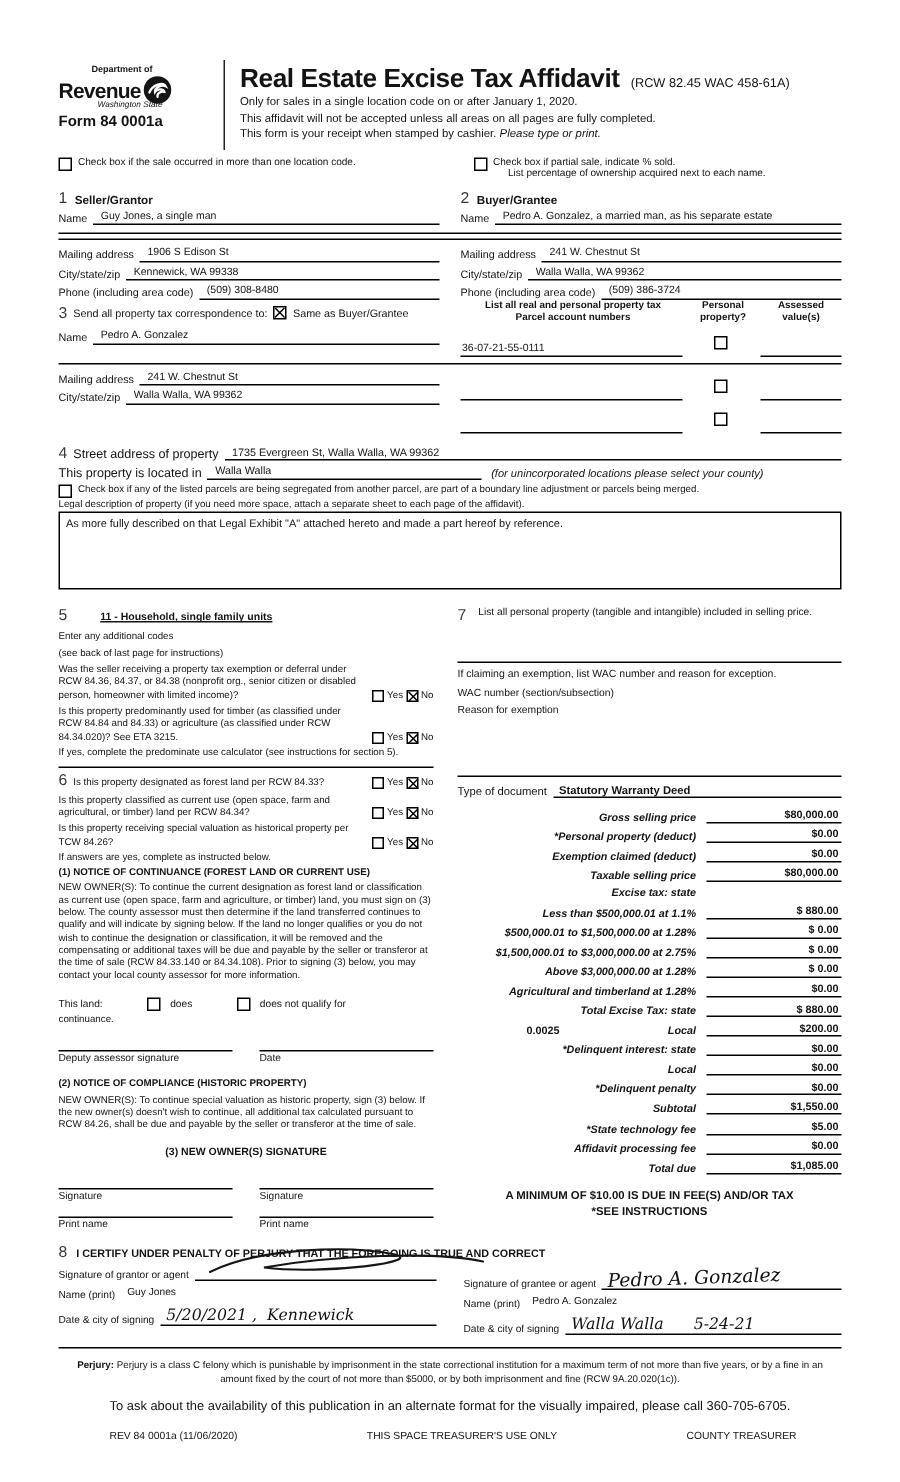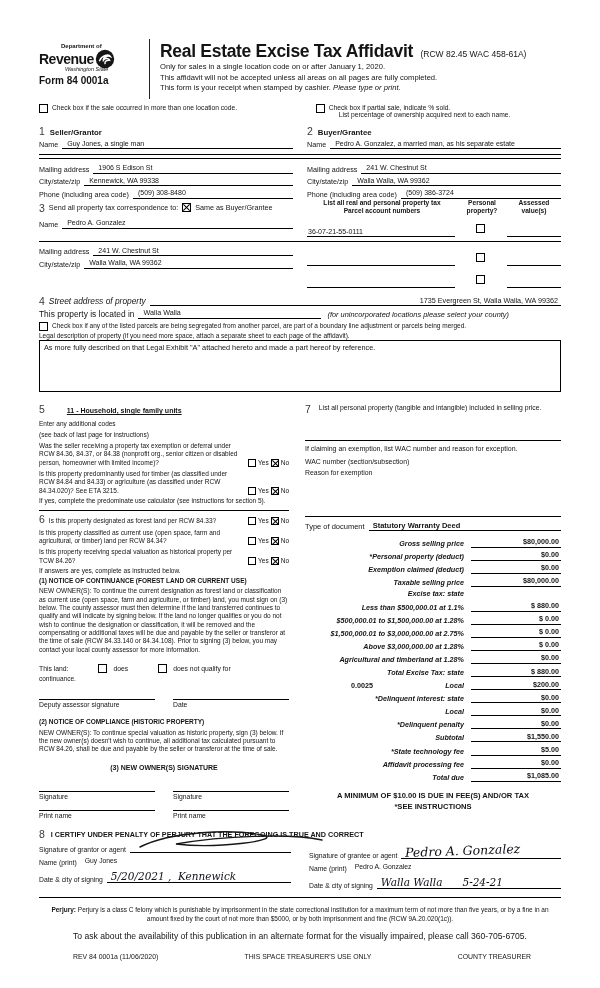--- a/index.html
+++ b/index.html
@@ -1,17 +1,17 @@
 <!DOCTYPE html>
 <html><head>
 <meta charset="utf-8">
 <style>
   html,body{margin:0;padding:0;background:#fff;}
   body{width:600px;height:988px;overflow:hidden;font-family:"Liberation Sans",sans-serif;color:#141414;-webkit-font-smoothing:antialiased;}
-  .page{width:522px;margin:17px auto;padding-top:22px;position:relative;}
+  .page{width:522px;margin:0 auto;padding-top:40px;position:relative;}
   
   .hdr{display:flex;gap:10px;}
   .logo-block{width:100px;flex:none;padding-top:4px;}
   .dept{font-size:6px;font-weight:bold;margin-left:22px;}
   .brandrow{display:flex;align-items:center;}
   .brand{font-size:14px;font-weight:bold;letter-spacing:-0.5px;}
   .logo-swirl{width:20px;height:20px;margin-left:1px;}
   .state{font-size:5.5px;font-style:italic;margin-left:26px;margin-top:-3px;}
   .formno{font-size:10px;font-weight:bold;margin-top:3px;}
   .vline{width:1px;background:#222;height:60px;flex:none;}
@@ -26,41 +26,41 @@
   .indent{margin-left:10px;}
   .cb{display:inline-block;width:7px;height:7px;border:1px solid #000;position:relative;flex:none;background:#fff;}
   .cb.checked::before,.cb.checked::after{content:"";position:absolute;left:-1px;top:3px;width:9px;height:1.2px;background:#000;}
   .cb.checked::before{transform:rotate(45deg);}
   .cb.checked::after{transform:rotate(-45deg);}
   
   .grid2{display:grid;grid-template-columns:1fr 1fr;column-gap:14px;margin-top:8px;}
   .span2{grid-column:1/-1;}
   .sechead{font-size:7.8px;font-weight:bold;display:flex;align-items:flex-end;gap:5px;}
   .secnum{font-size:10.5px;font-weight:400;color:#3a3a3a;line-height:1;}
-  .frow{display:flex;align-items:flex-end;font-size:7.2px;margin-top:3px;}
+  .frow{display:flex;align-items:flex-start;font-size:7.2px;margin-top:3px;}
   .frow .lbl{white-space:nowrap;margin-right:4px;}
   .frow .val{flex:1;border-bottom:1px solid #000;padding:0 2px 0.5px 5px;min-height:8px;font-size:7px;}
   .dblrule{height:3px;border-top:1px solid #000;border-bottom:1px solid #000;margin:5px 0 2px;}
   .rule{border-top:1px solid #000;margin:4px 0 2px;}
   .corr-line{display:flex;align-items:center;gap:4px;font-size:7.2px;margin-top:4px;}
   
   .parhdr{display:flex;font-size:6.6px;font-weight:bold;text-align:center;line-height:1.25;}
   .ph1{flex:1;}
   .ph2{width:50px;flex:none;}
   .ph3{width:54px;flex:none;}
   .parrow{display:flex;align-items:flex-end;margin-top:4px;}
   .pnum{flex:1;border-bottom:1px solid #000;font-size:7px;min-height:8px;padding-left:1px;}
   .pcb{width:50px;flex:none;text-align:center;}
   .pval{width:54px;flex:none;border-bottom:1px solid #000;min-height:8px;margin-left:2px;}
   
   .sec4{margin-top:8px;}
   .b4row{display:flex;align-items:flex-end;font-size:8.4px;margin-top:2px;}
   .b4row .lbl{white-space:nowrap;margin-right:4px;}
   .b4row .val{border-bottom:1px solid #000;font-size:7.2px;padding:0 3px 0.5px 5px;}
-  .val.grow{flex:1;text-align:right;}
+  .val.grow{flex:1;}
   .hint{font-size:7.4px;font-style:italic;margin-left:6px;white-space:nowrap;}
   .note63{font-size:6.5px;margin-top:3px;display:flex;gap:4px;align-items:flex-start;}
   .legal-lbl{font-size:6.5px;margin-top:1px;}
   .legalbox{border:1px solid #000;height:46px;font-size:7.3px;padding:2px 4px;margin-top:1px;}
   
   .mid{display:grid;grid-template-columns:250px 1fr;column-gap:16px;margin-top:12px;}
   .p63{font-size:6.5px;line-height:1.28;margin-top:2px;}
   .s5head{display:flex;gap:22px;align-items:flex-end;}
   .code{font-size:7px;font-weight:bold;text-decoration:underline;}
   .qrow{display:flex;align-items:flex-end;font-size:6.5px;margin-top:3px;line-height:1.28;}
@@ -260,21 +260,21 @@
         <span class="pnum"></span>
         <span class="pcb"><span class="cb"></span></span>
         <span class="pval"></span>
       </div>
     </div>
   </div>
 
   <div class="sec4">
     <div class="b4row">
       <span class="secnum">4</span>
-      <span class="lbl" style="margin-left:4px;font-style:italic;">Street address of property</span>
+      <span class="lbl" style="margin-left:4px;">Street address of property</span>
       <span class="val grow">1735 Evergreen St, Walla Walla, WA 99362</span>
     </div>
     <div class="b4row">
       <span class="lbl">This property is located in</span>
       <span class="val" style="width:175px;">Walla Walla</span>
       <span class="hint">(for unincorporated locations please select your county)</span>
     </div>
     <div class="note63">
       <span class="cb"></span>
       <span>Check box if any of the listed parcels are being segregated from another parcel, are part of a boundary line adjustment or parcels being merged.</span>

